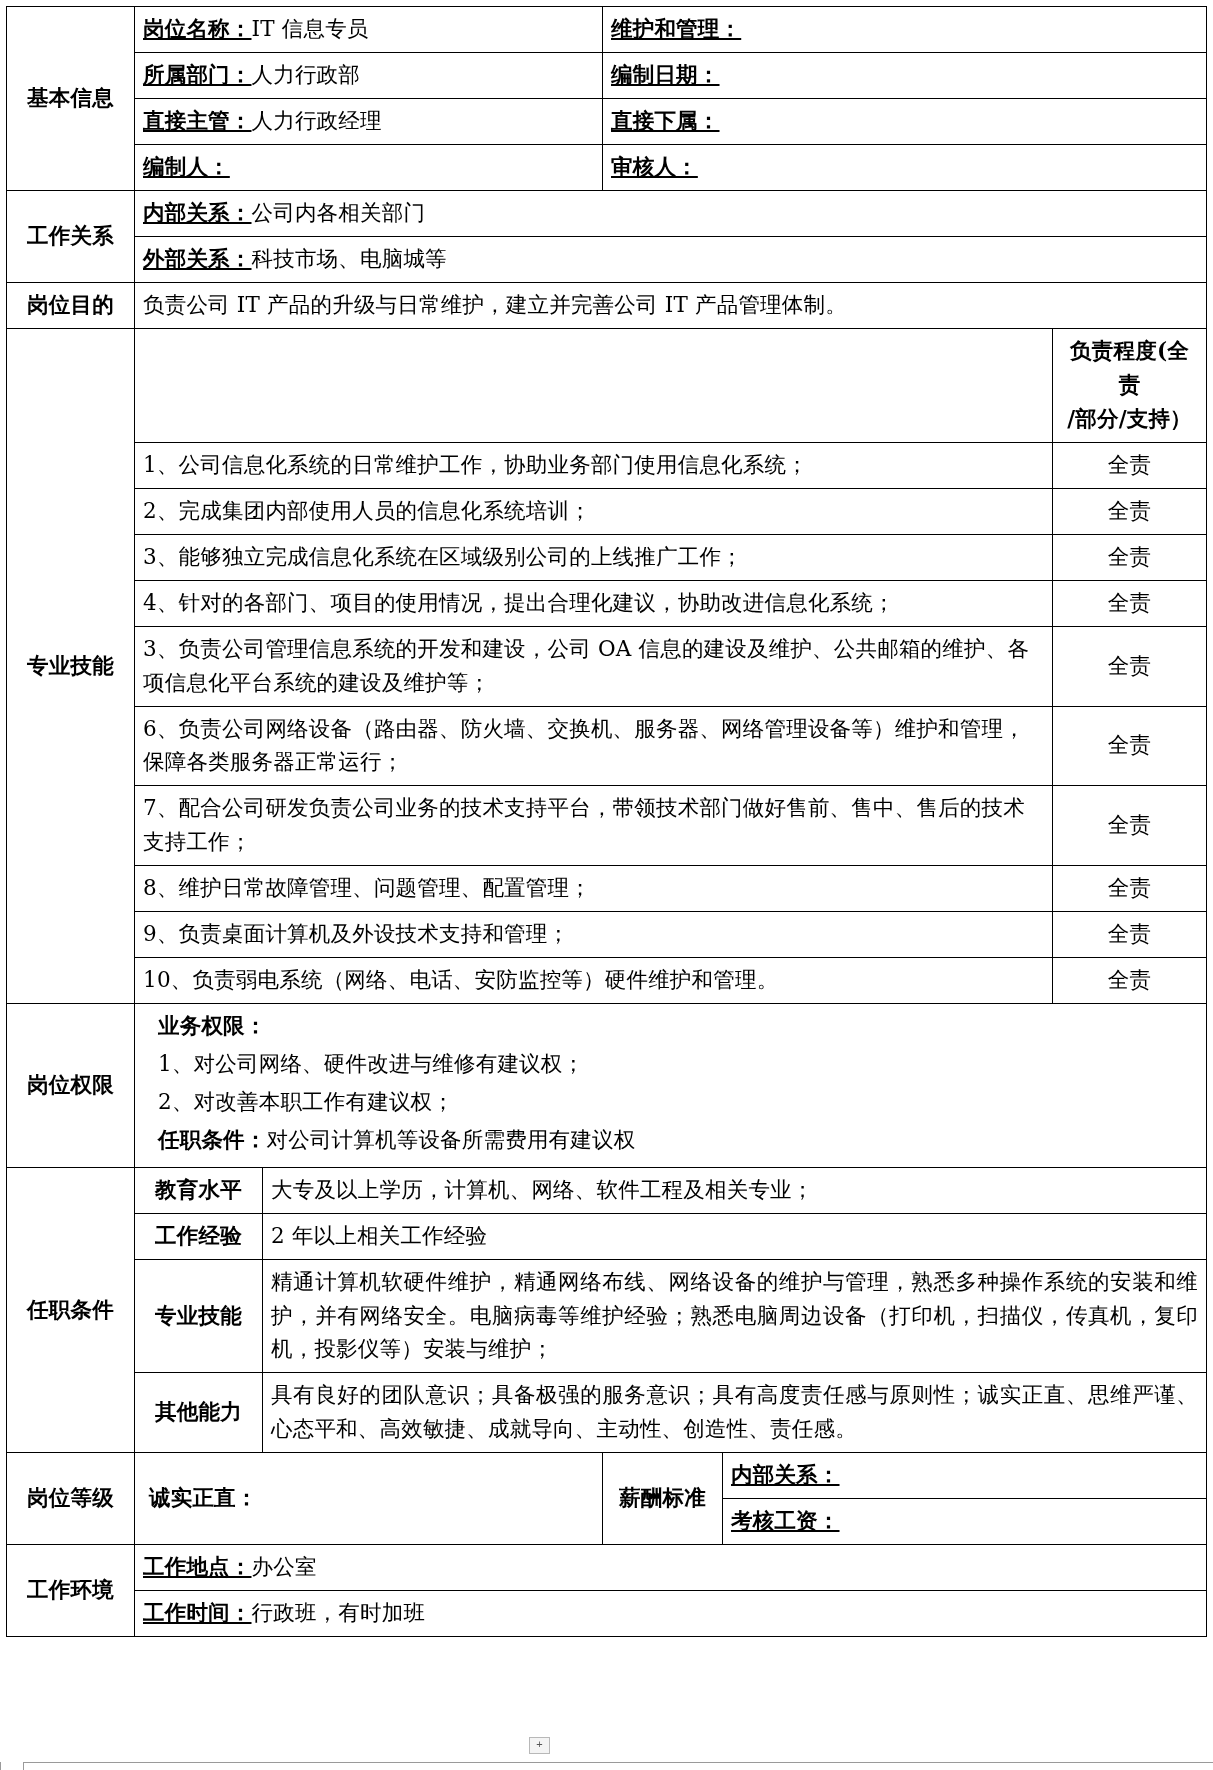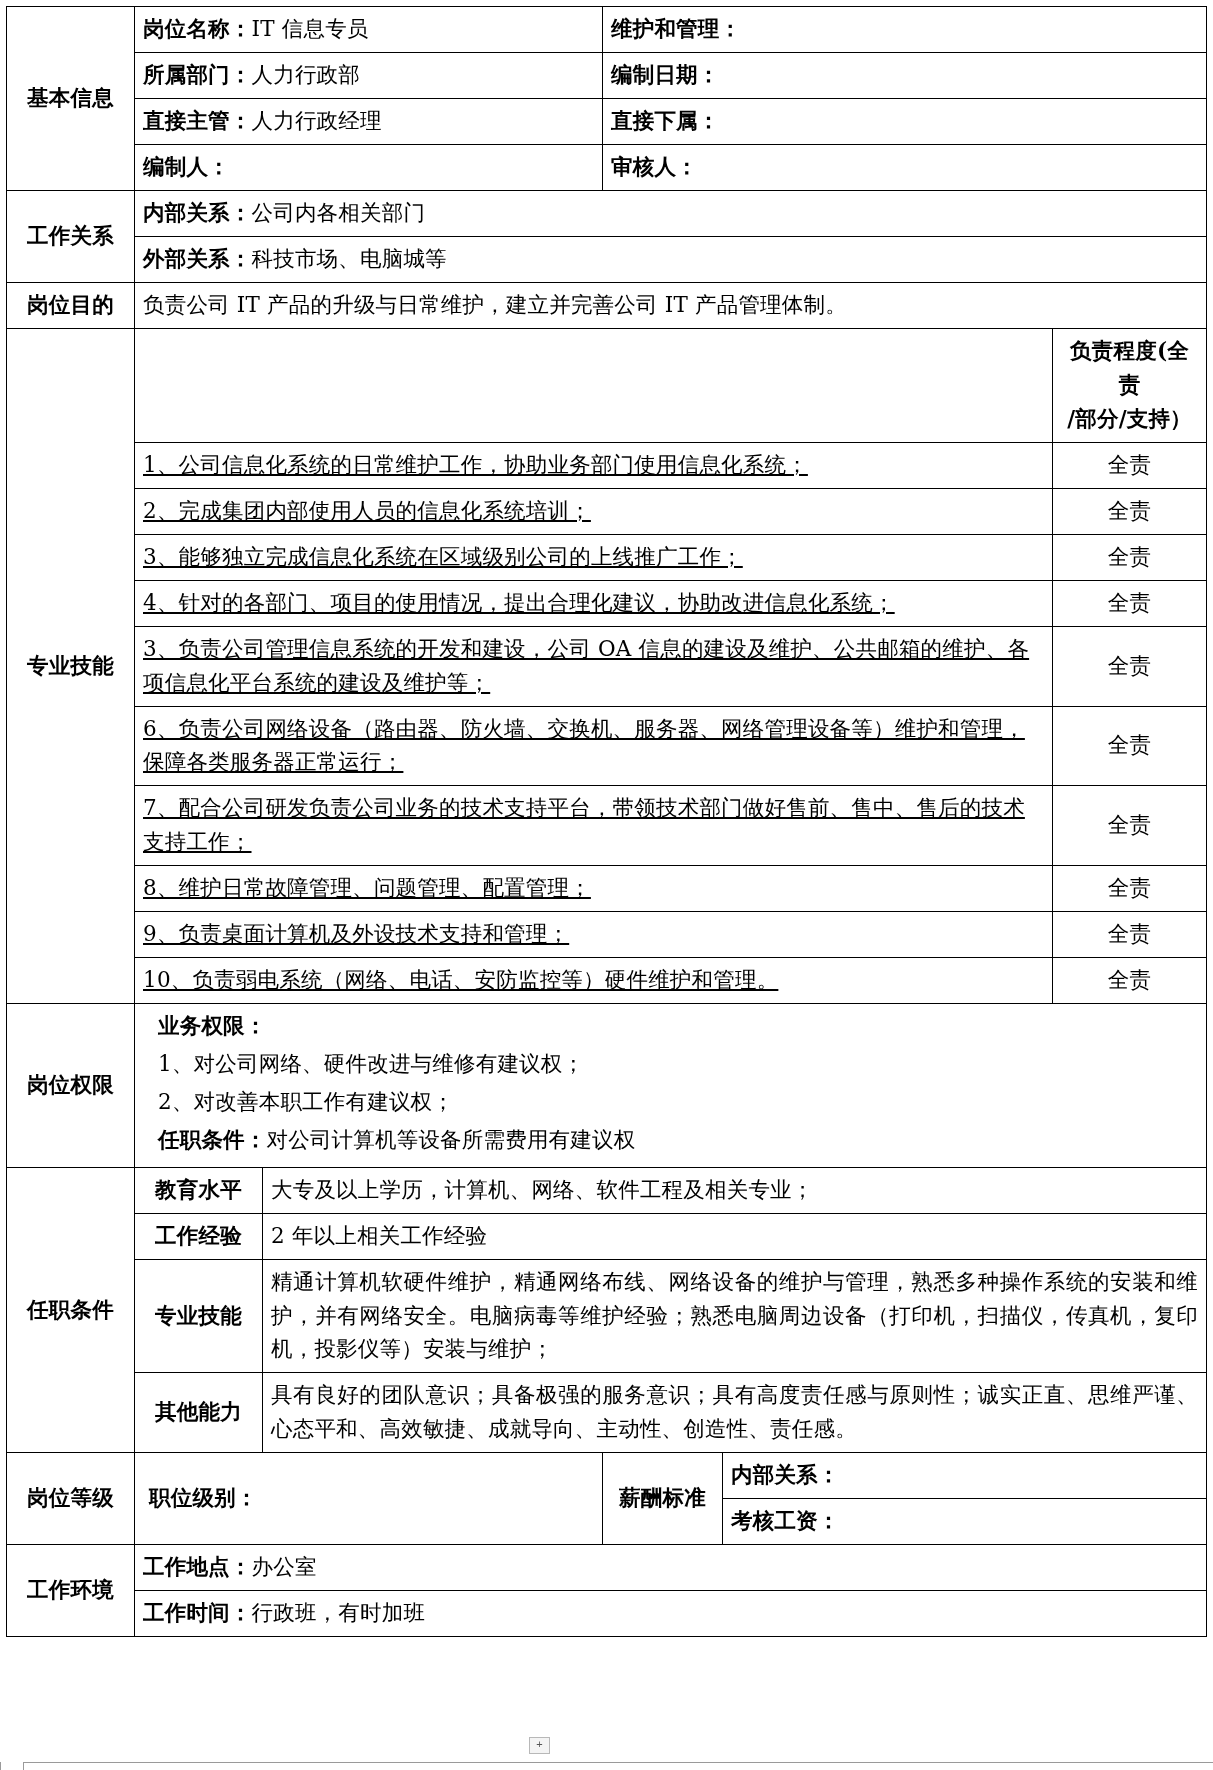--- a/index.html
+++ b/index.html
@@ -46,31 +46,30 @@
   td.sub {
     text-align: center;
     font-weight: bold;
     font-size: 22px;
     letter-spacing: 1px;
     padding-left: 4px;
     padding-right: 4px;
   }
   td.center { text-align: center; }
   td.top { vertical-align: top; }
-  .field-label { font-weight: bold; }
+  .field-label { font-weight: bold; text-decoration: underline; }
   .duty-head {
     text-align: center;
     font-weight: bold;
     font-size: 21.5px;
     line-height: 1.5;
   }
   .duty-text {
     text-align: left;
     line-height: 1.6;
-    text-decoration: underline;
   }
   .blank-tall { height: 86px; }
   .para { margin: 0; padding: 0; }
   .para + .para { margin-top: 2px; }
   .authority-block p {
     margin: 0 0 3px 15px;
     line-height: 1.62;
   }
   .skills-block { line-height: 1.66; text-align: justify; }
   .footer-plus {
@@ -227,21 +226,21 @@
         <td class="sub top">专业技能</td>
         <td colspan="4" class="top skills-block">精通计算机软硬件维护，精通网络布线、网络设备的维护与管理，熟悉多种操作系统的安装和维护，并有网络安全。电脑病毒等维护经验；熟悉电脑周边设备（打印机，扫描仪，传真机，复印机，投影仪等）安装与维护；</td>
       </tr>
       <tr>
         <td class="sub top">其他能力</td>
         <td colspan="4" class="top skills-block">具有良好的团队意识；具备极强的服务意识；具有高度责任感与原则性；诚实正直、思维严谨、心态平和、高效敏捷、成就导向、主动性、创造性、责任感。</td>
       </tr>
 
       <tr>
         <td class="sec" rowspan="2">岗位等级</td>
-        <td colspan="2" rowspan="2" class="sub" style="text-align:left;padding-left:14px;">职位级别：</td>
+        <td colspan="2" rowspan="2" class="sub" style="text-align:left;padding-left:14px;">诚实正直：</td>
         <td rowspan="2" class="sub">薪酬标准</td>
         <td colspan="2" class="lbl"><span class="field-label">内部关系：</span></td>
       </tr>
       <tr>
         <td colspan="2" class="lbl"><span class="field-label">考核工资：</span></td>
       </tr>
 
       <tr>
         <td class="sec" rowspan="2">工作环境</td>
         <td colspan="5" class="lbl"><span class="field-label">工作地点：</span><span>办公室</span></td>

